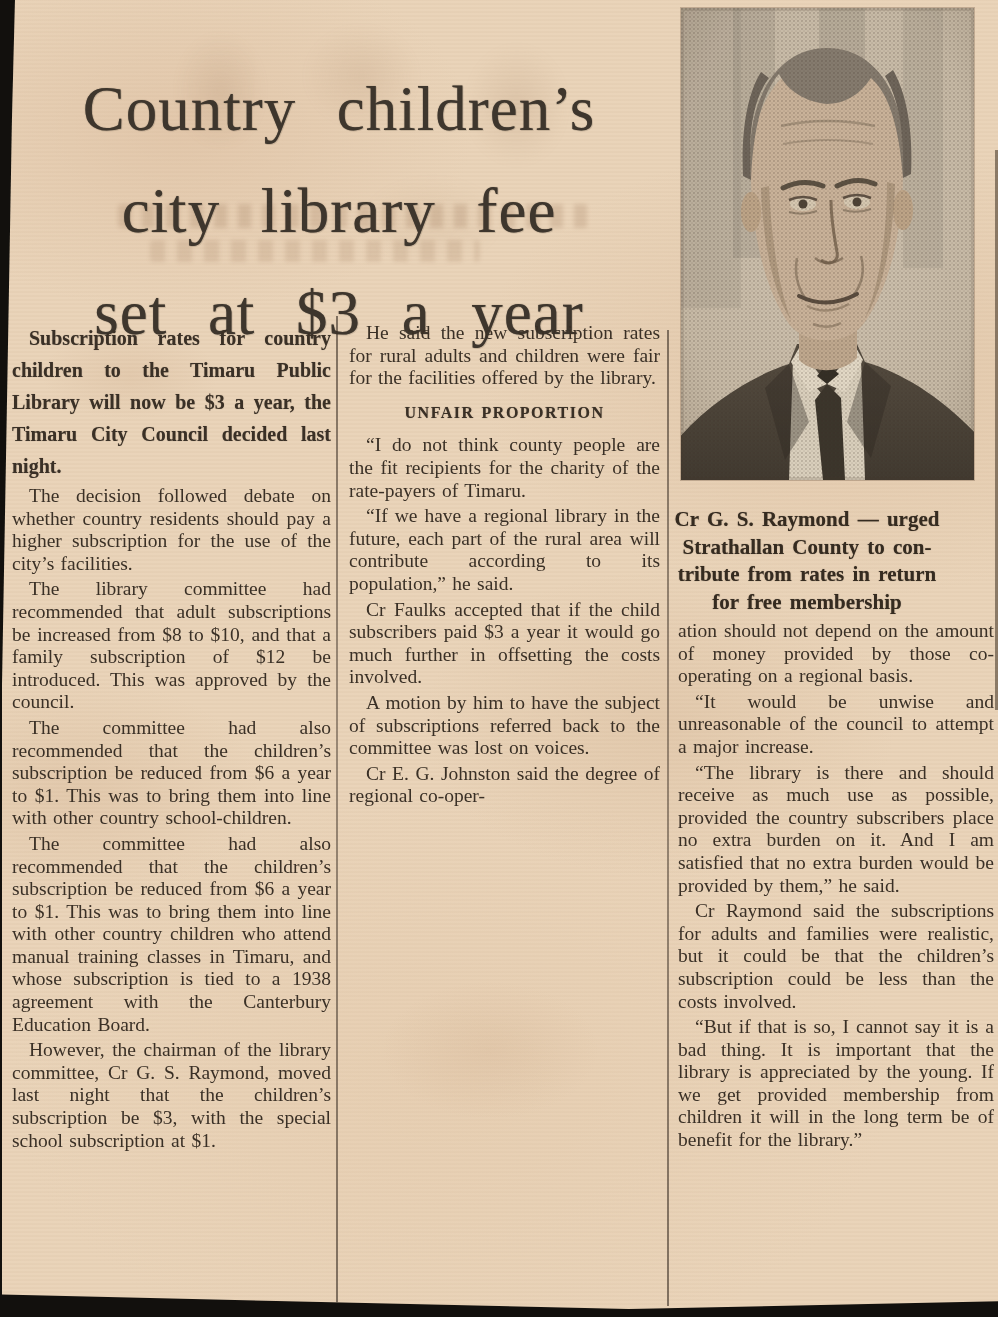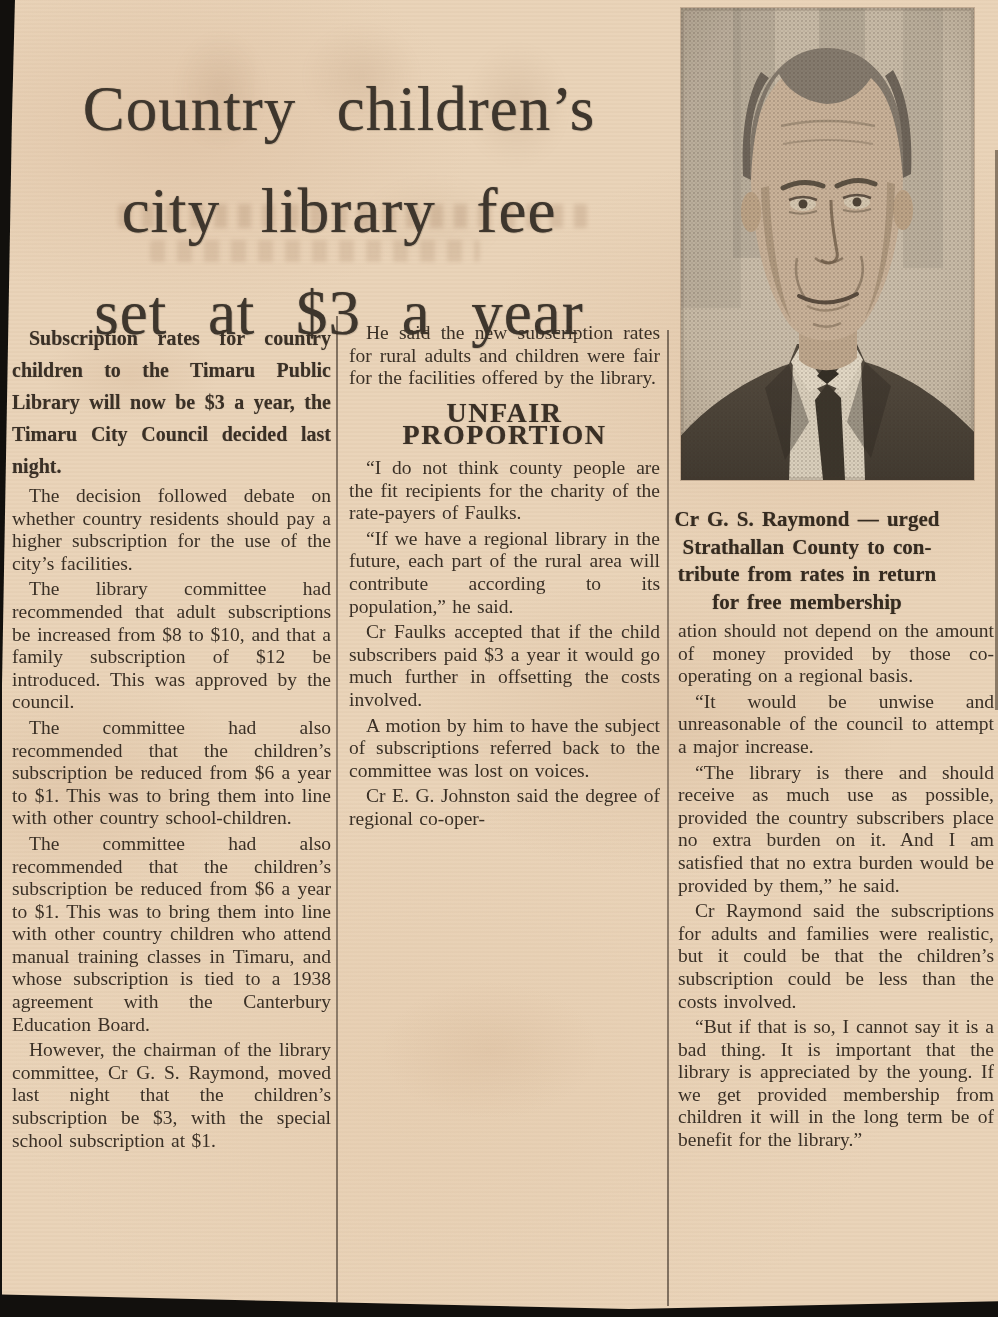--- a/index.html
+++ b/index.html
@@ -68,21 +68,21 @@
     text-align:justify;word-spacing:1.5px;
   }
   .col-1{left:12px;top:322px;width:319px;height:992px;}
   .col-2{left:349px;top:322px;width:311px;height:992px;}
   .col-3{left:678px;top:620px;width:316px;height:688px;}
   .para{margin:0 0 3px 0;text-indent:17px;}
   .para.lead{font-weight:bold;font-size:20px;line-height:32px;text-shadow:0 0 1px rgba(58,48,38,.4);}
   .para.noindent{text-indent:0;}
   .para.subhead{
     font-weight:bold;text-align:center;text-indent:0;
-    letter-spacing:1.5px;font-size:28px;margin:12px 0 10px 0;
+    letter-spacing:1.5px;font-size:16px;margin:12px 0 10px 0;
     text-shadow:0 0 1px rgba(58,48,38,.5);
   }
   .divider{
     position:absolute;width:2px;background:linear-gradient(rgba(58,46,36,.6), rgba(58,46,36,.45) 40%, rgba(58,46,36,.6));
   }
   .divider-1{left:336px;top:316px;height:996px;}
   .divider-2{left:667px;top:330px;height:976px;}
   .edge-right{
     position:absolute;right:0;top:150px;width:3px;height:560px;
     background:rgba(45,33,22,.5);filter:blur(.5px);
@@ -203,21 +203,21 @@
       <p class="para lead">Subscription rates for country children to the Timaru Public Library will now be $3 a year, the Timaru City Council decided last night.</p>
       <p class="para normal">The decision followed debate on whether country residents should pay a higher subscription for the use of the city’s facilities.</p>
       <p class="para normal">The library committee had recommended that adult subscriptions be increased from $8 to $10, and that a family subscription of $12 be introduced. This was approved by the council.</p>
       <p class="para normal">The committee had also recommended that the children’s subscription be reduced from $6 a year to $1. This was to bring them into line with other country school-children.</p>
       <p class="para normal">The committee had also recommended that the children’s subscription be reduced from $6 a year to $1. This was to bring them into line with other country children who attend manual training classes in Timaru, and whose subscription is tied to a 1938 agreement with the Canterbury Education Board.</p>
       <p class="para normal">However, the chairman of the library committee, Cr G. S. Raymond, moved last night that the children’s subscription be $3, with the special school subscription at $1.</p>
     </div>
   <div class="col col-2">
       <p class="para normal">He said the new subscription rates for rural adults and children were fair for the facilities offered by the library.</p>
       <p class="para subhead">UNFAIR PROPORTION</p>
-      <p class="para normal">“I do not think county people are the fit recipients for the charity of the rate-payers of Faulks.</p>
+      <p class="para normal">“I do not think county people are the fit recipients for the charity of the rate-payers of Timaru.</p>
       <p class="para normal">“If we have a regional library in the future, each part of the rural area will contribute according to its population,” he said.</p>
       <p class="para normal">Cr Faulks accepted that if the child subscribers paid $3 a year it would go much further in offsetting the costs involved.</p>
       <p class="para normal">A motion by him to have the subject of subscriptions referred back to the committee was lost on voices.</p>
       <p class="para normal">Cr E. G. Johnston said the degree of regional co-oper-</p>
     </div>
   <div class="col col-3">
       <p class="para noindent">ation should not depend on the amount of money provided by those co-operating on a regional basis.</p>
       <p class="para normal">“It would be unwise and unreasonable of the council to attempt a major increase.</p>
       <p class="para normal">“The library is there and should receive as much use as possible, provided the country subscribers place no extra burden on it. And I am satisfied that no extra burden would be provided by them,” he said.</p>
       <p class="para normal">Cr Raymond said the subscriptions for adults and families were realistic, but it could be that the children’s subscription could be less than the costs involved.</p>

